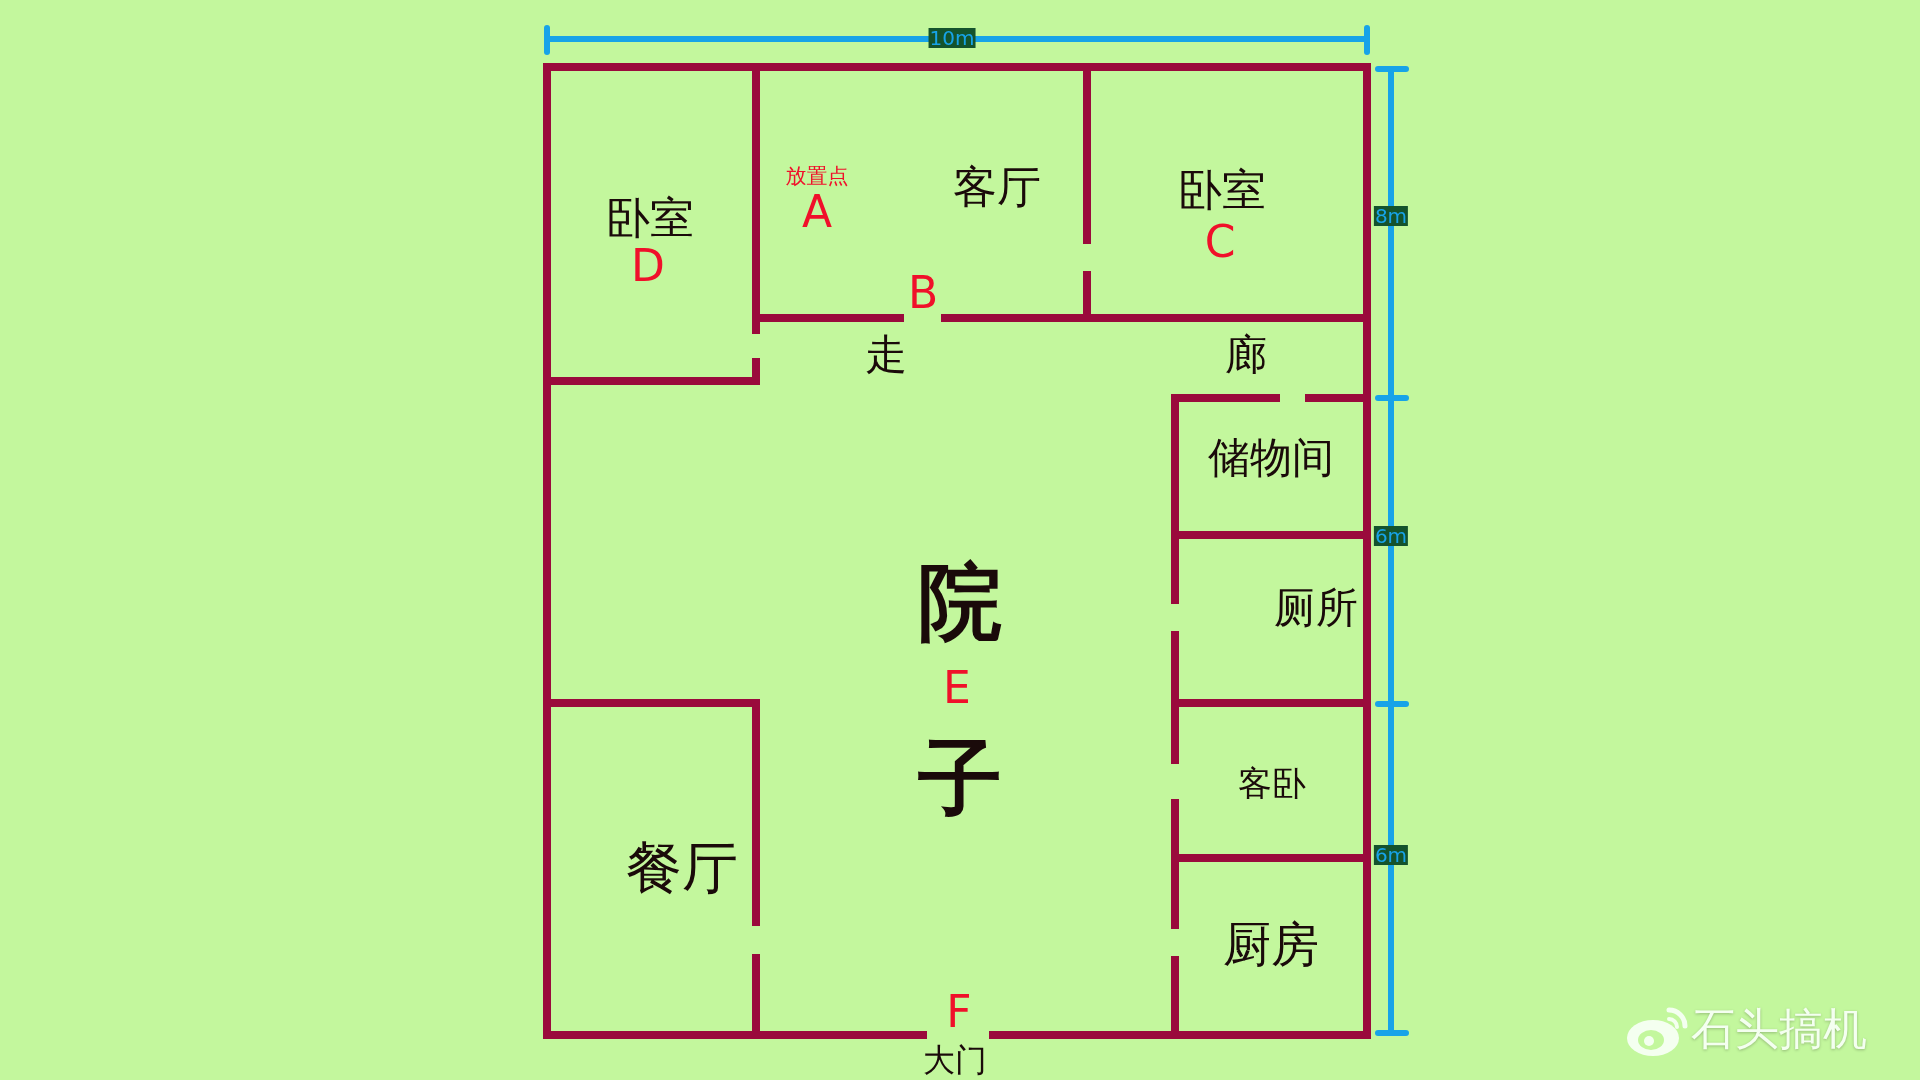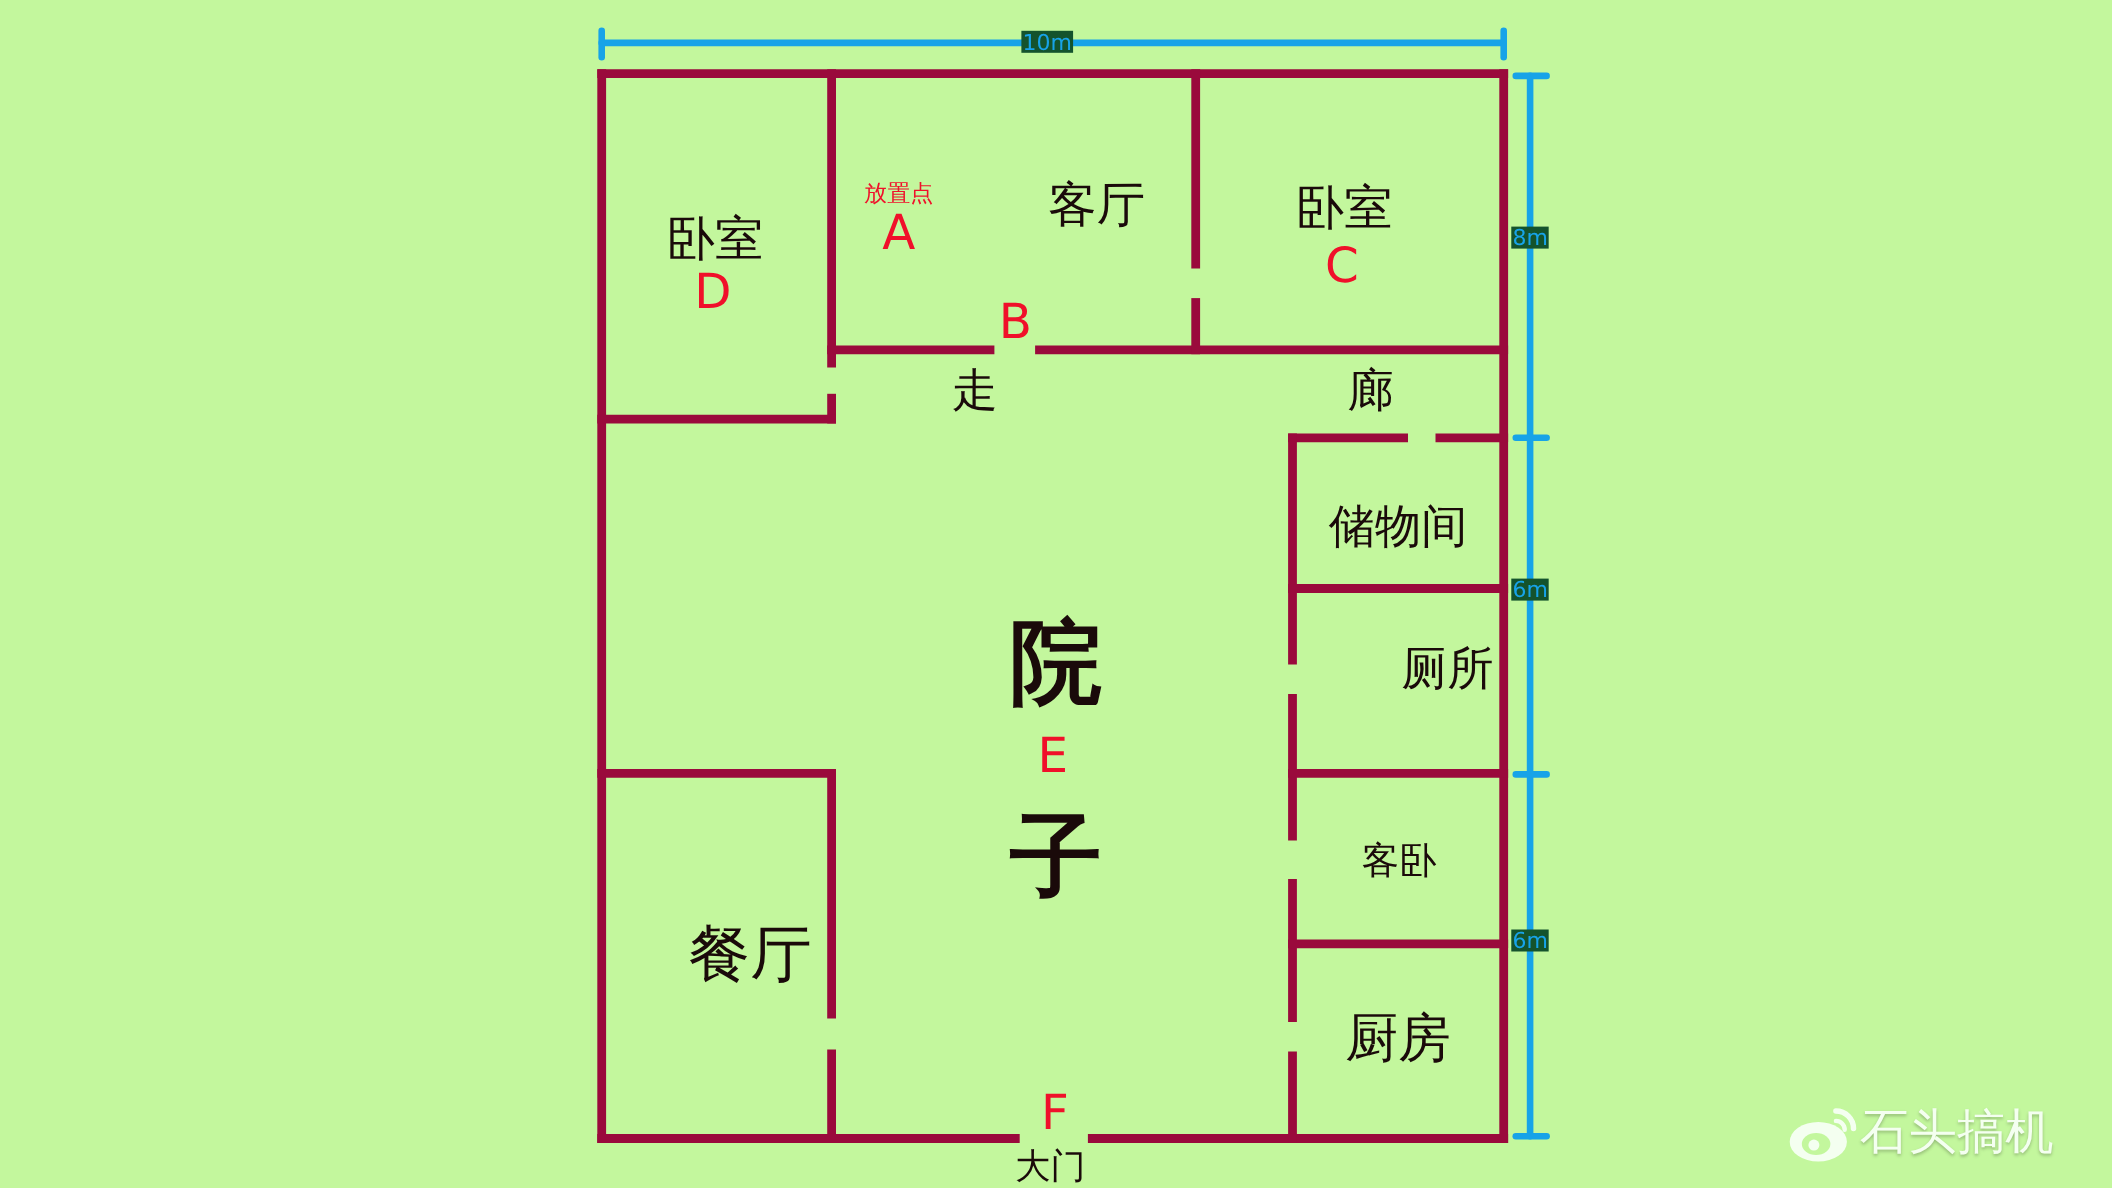--- a/index.html
+++ b/index.html
@@ -71,21 +71,21 @@
 <span class="lbl red" style="left:817px;top:212px;font-size:44px;">A</span>
 <span class="lbl" style="left:975px;top:187px;font-size:44px;margin-left:22px;">客厅</span>
 <span class="lbl red" style="left:923px;top:293px;font-size:44px;">B</span>
 
 <span class="lbl" style="left:1222px;top:190px;font-size:44px;">卧室</span>
 <span class="lbl red" style="left:1220px;top:242px;font-size:44px;">C</span>
 
 <span class="lbl" style="left:886px;top:355px;font-size:42px;">走</span>
 <span class="lbl" style="left:1246px;top:355px;font-size:42px;">廊</span>
 
-<span class="lbl" style="left:1271px;top:479px;font-size:42px;">储物间</span>
+<span class="lbl" style="left:1271px;top:461px;font-size:42px;font-family:Liberation Mono, monospace;">储物间</span>
 <span class="lbl" style="left:1316px;top:608px;font-size:42px;">厕所</span>
 <span class="lbl" style="left:1272px;top:783px;font-size:34px;">客卧</span>
 <span class="lbl" style="left:1271px;top:944px;font-size:48px;">厨房</span>
 
 <span class="lbl" style="left:682px;top:868px;font-size:56px;">餐厅</span>
 
 <span class="lbl" style="left:960px;top:602px;font-size:84px;font-weight:bold;">院</span>
 <span class="lbl red" style="left:957px;top:688px;font-size:44px;">E</span>
 <span class="lbl" style="left:960px;top:778px;font-size:84px;font-weight:bold;">子</span>
 

